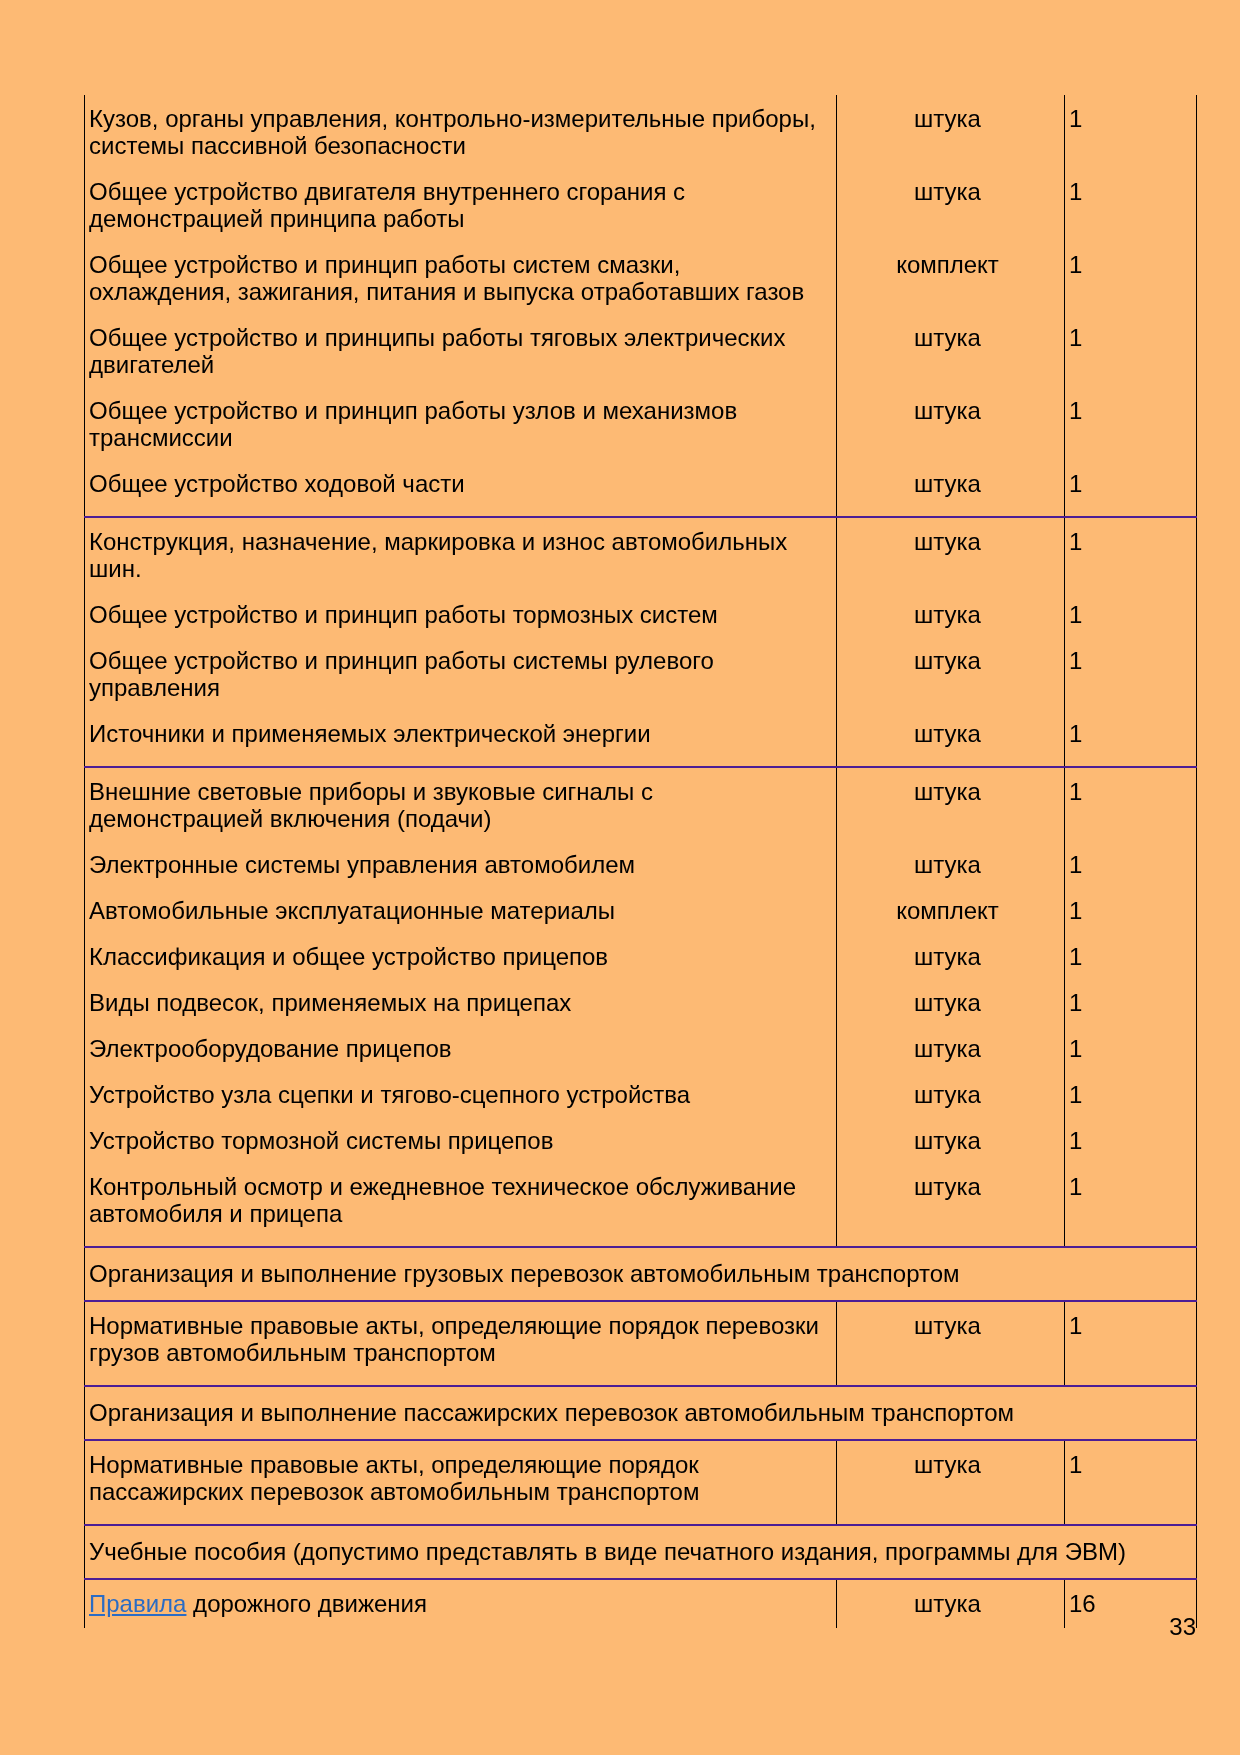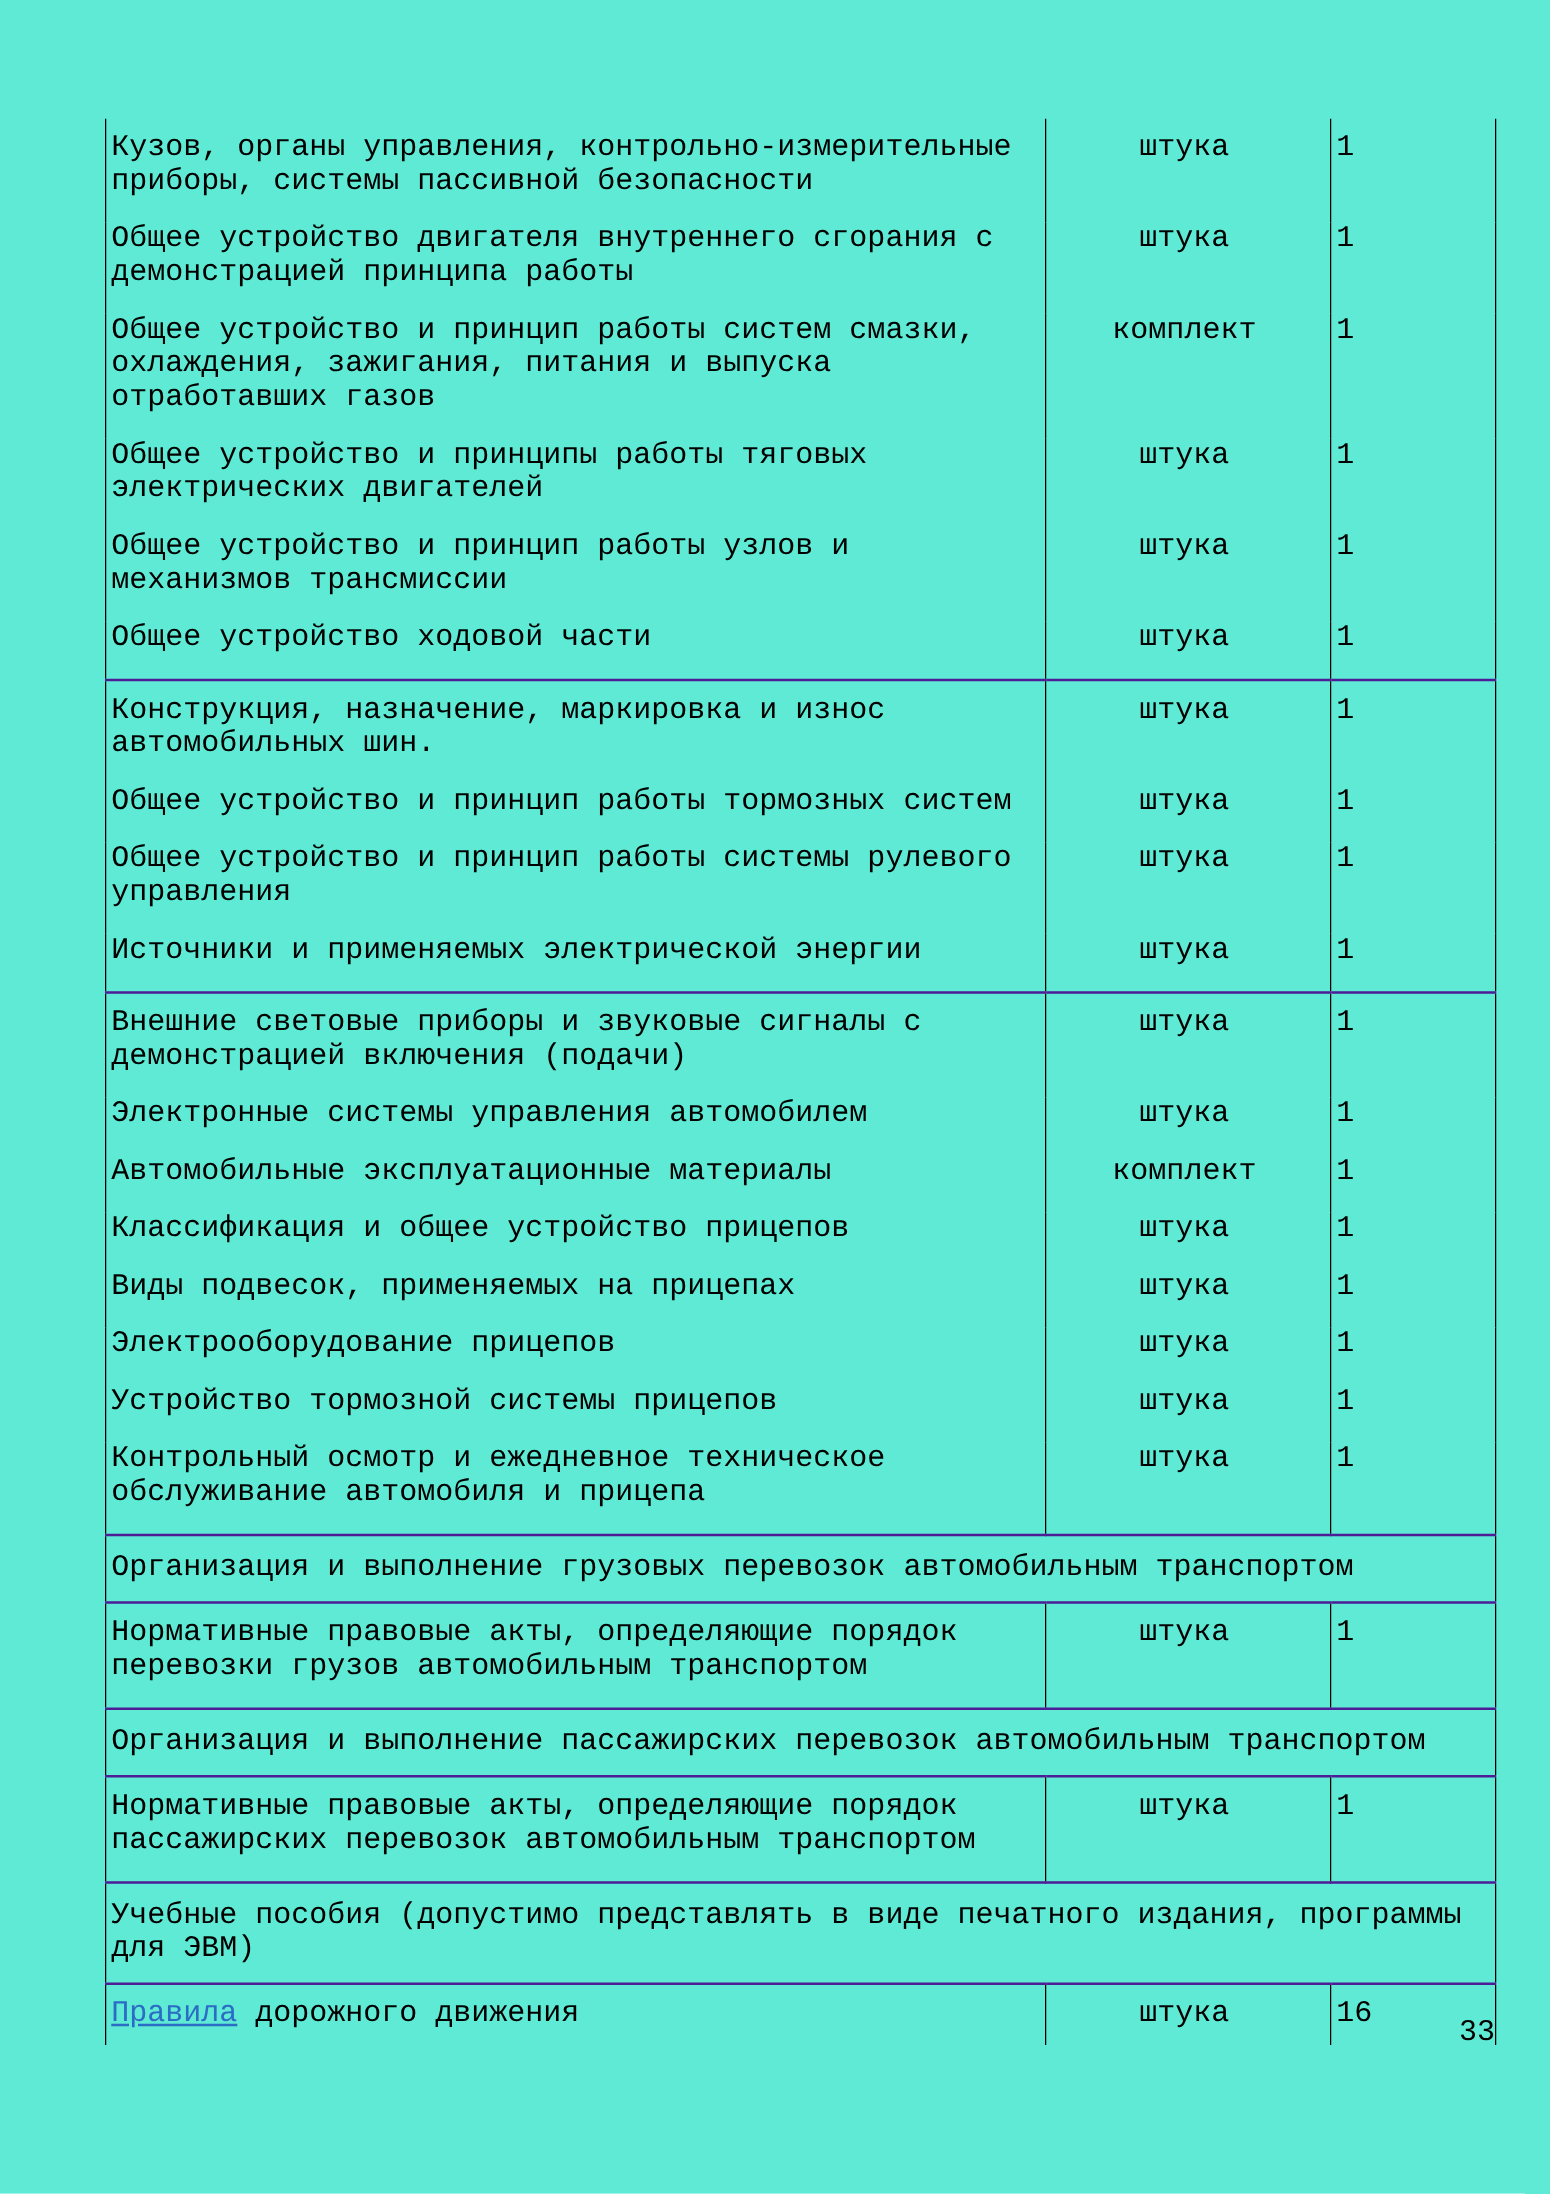--- a/index.html
+++ b/index.html
@@ -4,22 +4,22 @@
 <style>
   html, body {
     margin: 0;
     padding: 0;
     background: #ffffff;
   }
   .page {
     position: relative;
     width: 1240px;
     height: 1755px;
-    background: #5eead4;
-    font-family: Liberation Mono, monospace;
+    background: #fdba74;
+    font-family: Liberation Sans, sans-serif;
     color: #000000;
     overflow: hidden;
   }
   table.equip {
     position: absolute;
     left: 84px;
     top: 95px;
     width: 1112px;
     border-collapse: collapse;
     table-layout: fixed;
@@ -150,20 +150,25 @@
           <td class="name-cell">Виды подвесок, применяемых на прицепах</td>
           <td class="unit-cell">штука</td>
           <td class="qty-cell">1</td>
         </tr>
         <tr class="item-row">
           <td class="name-cell">Электрооборудование прицепов</td>
           <td class="unit-cell">штука</td>
           <td class="qty-cell">1</td>
         </tr>
         <tr class="item-row">
+          <td class="name-cell">Устройство узла сцепки и тягово-сцепного устройства</td>
+          <td class="unit-cell">штука</td>
+          <td class="qty-cell">1</td>
+        </tr>
+        <tr class="item-row">
           <td class="name-cell">Устройство тормозной системы прицепов</td>
           <td class="unit-cell">штука</td>
           <td class="qty-cell">1</td>
         </tr>
         <tr class="item-row">
           <td class="name-cell">Контрольный осмотр и ежедневное техническое обслуживание автомобиля и прицепа</td>
           <td class="unit-cell">штука</td>
           <td class="qty-cell">1</td>
         </tr>
         <tr class="section-row">

